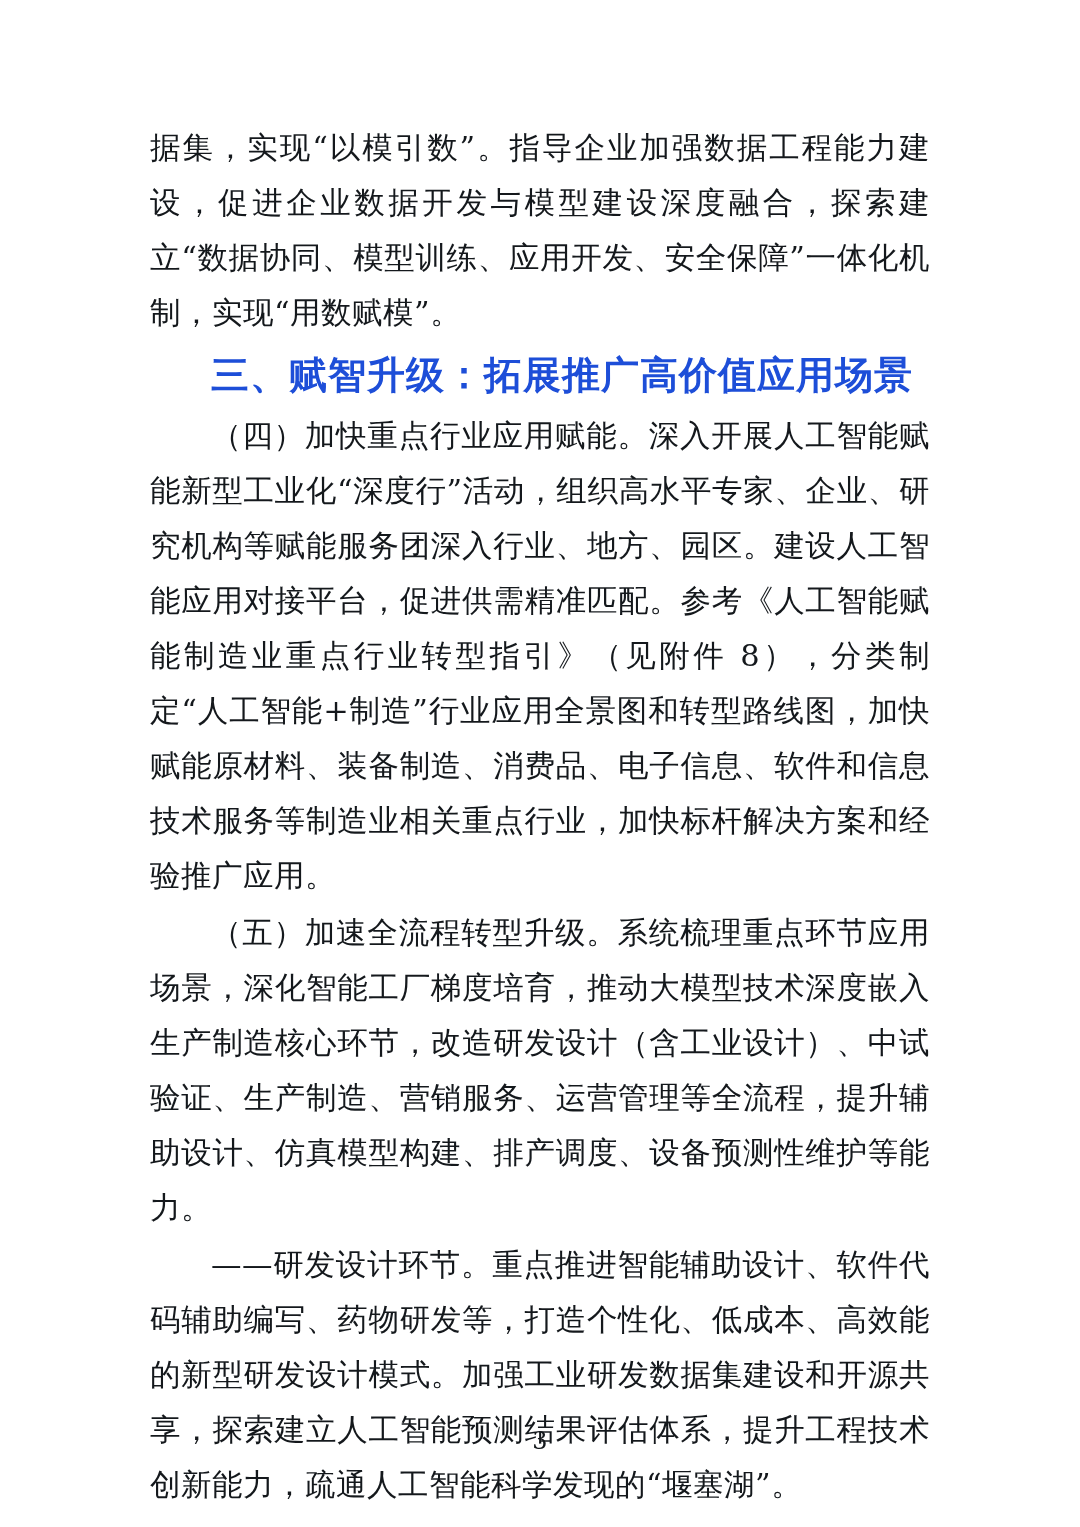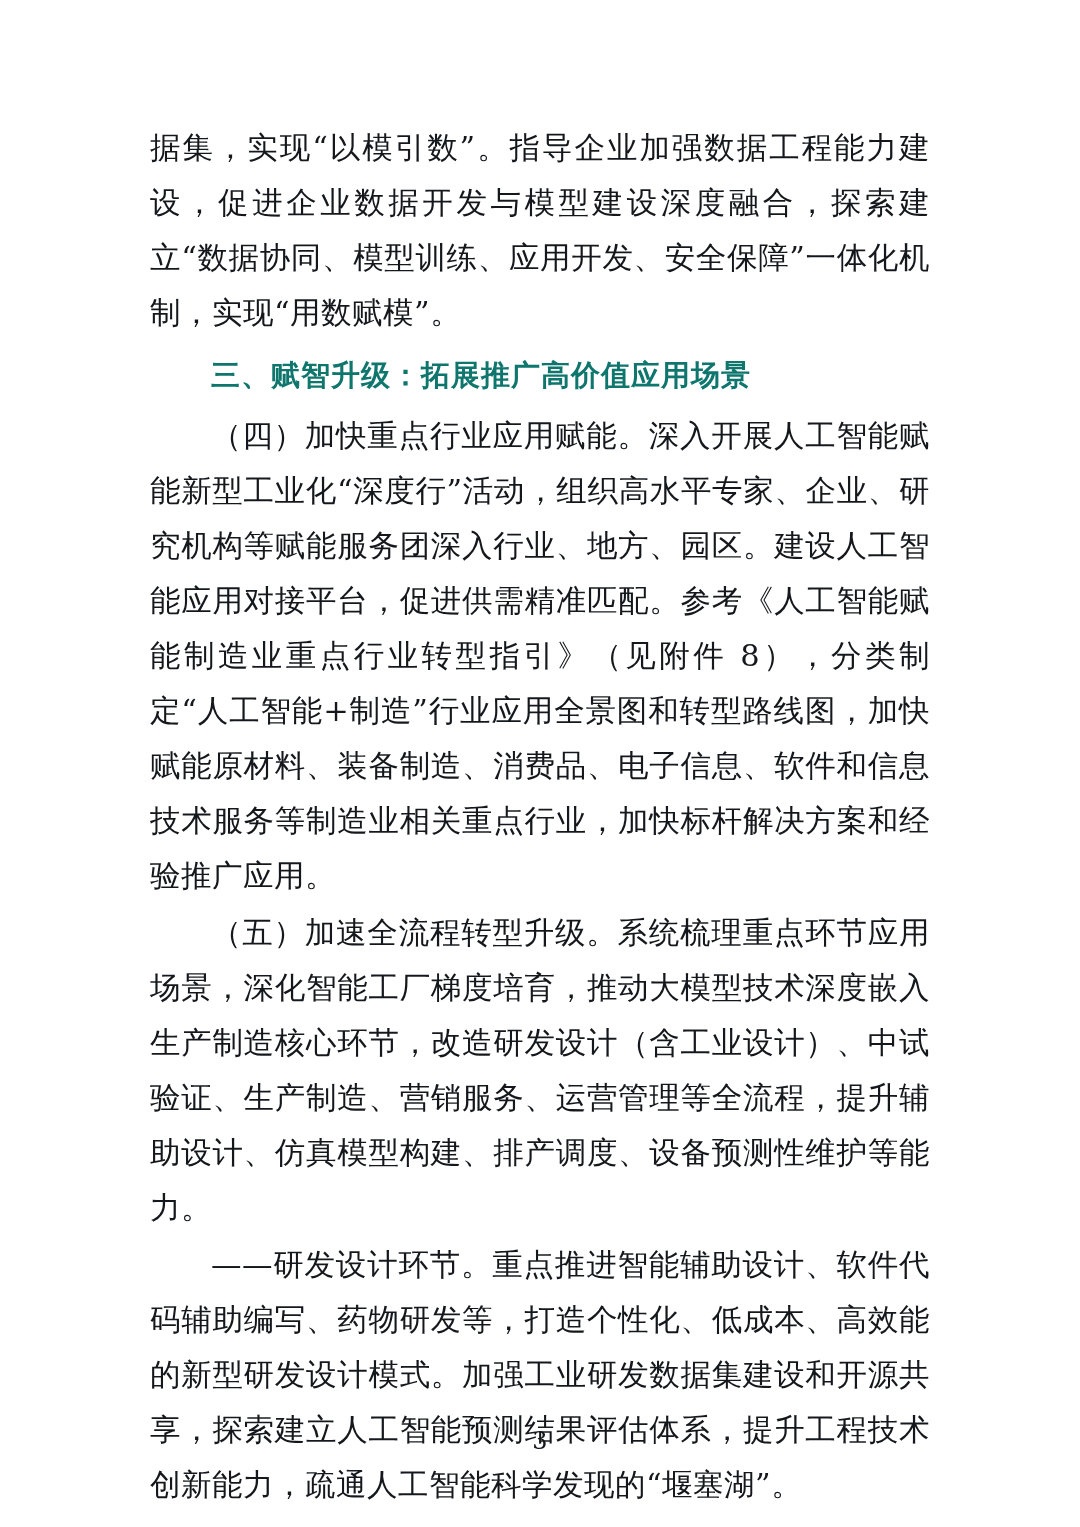--- a/index.html
+++ b/index.html
@@ -37,26 +37,26 @@
     color: #14181c;
   }
   p.para.indent {
     text-indent: 61px;
   }
   p.para.cont {
     text-indent: 0;
   }
   h2.section-heading {
     margin: 6px 0 4px 0;
-    font-size: 29px;
+    font-size: 38px;
     line-height: 58px;
     font-weight: bold;
     text-indent: 61px;
     letter-spacing: 1px;
-    color: #0f766e;
+    color: #1d4ed8;
     font-family: "DejaVu Sans", "Liberation Sans", sans-serif;
   }
   .page-number {
     position: absolute;
     left: 0;
     right: 0;
     bottom: 72px;
     text-align: center;
     font-size: 24px;
     color: #14181c;

